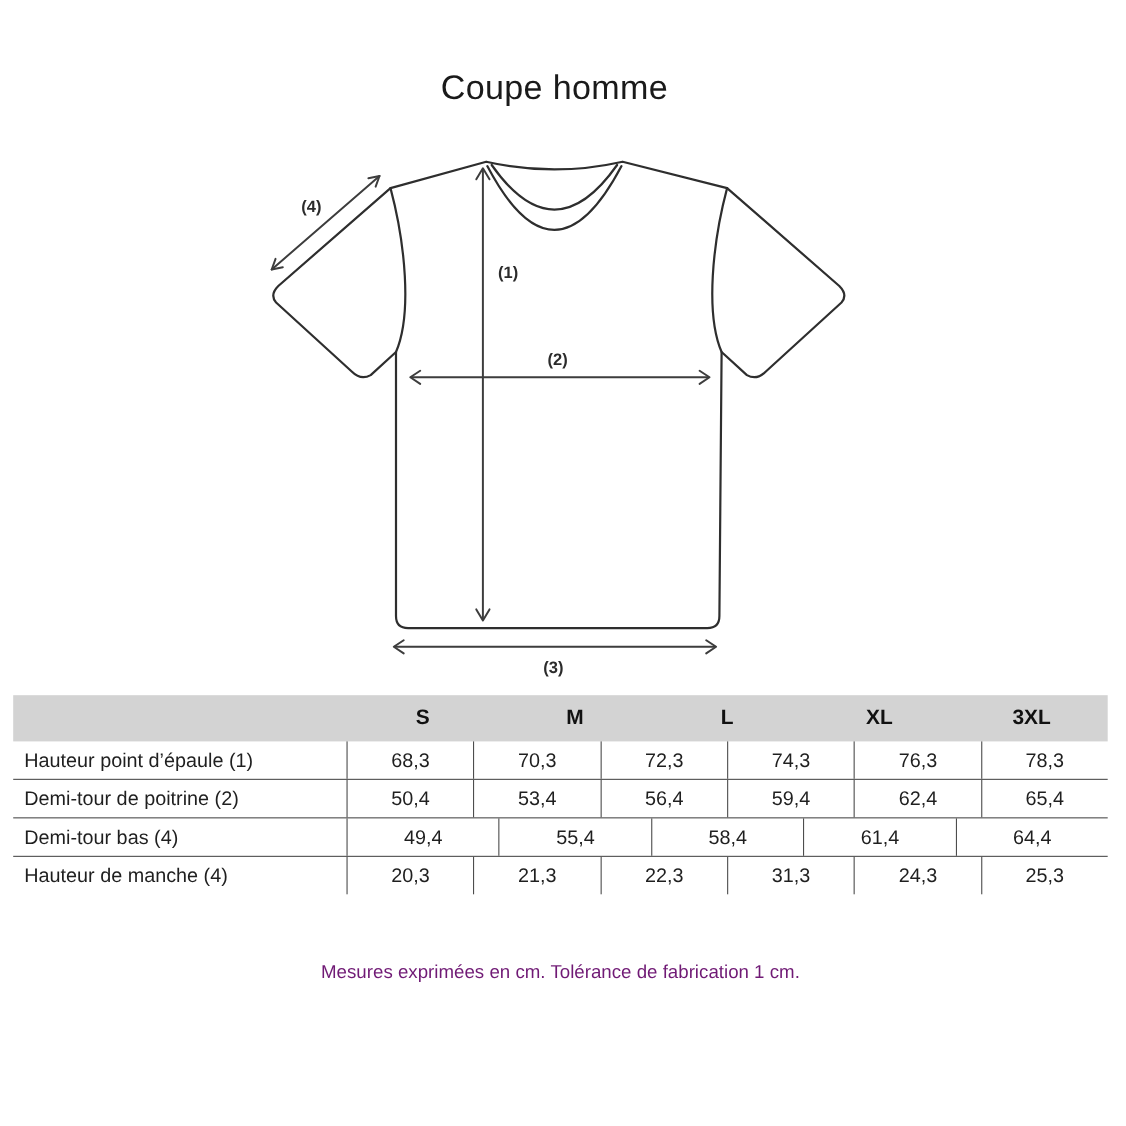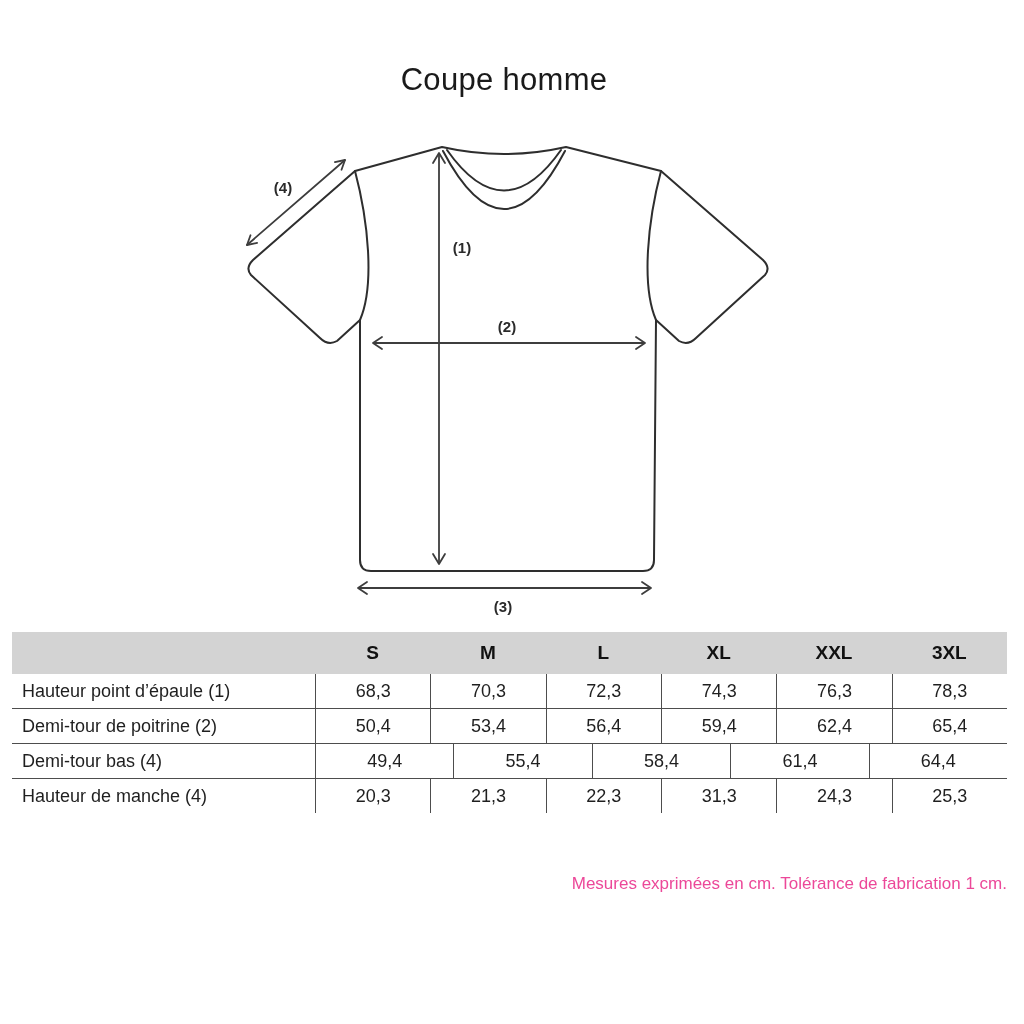--- a/index.html
+++ b/index.html
@@ -83,23 +83,23 @@
     display: flex;
     height: 34px;
   }
   .trow + .trow { border-top: 1.5px solid #4d4d4d; }
   .trow .data-col { border-left: 1.5px solid #4d4d4d; }
 
   .footnote {
     position: absolute;
     left: 12px; top: 874px;
     width: 995px;
-    text-align: right;
+    text-align: center;
     font-size: 17px;
-    color: #ec4899;
+    color: #701a75;
   }
 </style>
 </head>
 <body>
 
 <div class="page">
 
   <h1 class="title">Coupe homme</h1>
 
   <svg class="diagram" viewBox="0 90 1024 530" aria-hidden="true">
@@ -163,21 +163,20 @@
     <text class="mlabel" x="283" y="193">(4)</text>
   </svg>
 
   <div class="size-table">
     <div class="thead">
       <div class="cell label-col"></div>
       <div class="cell data-col">S</div>
       <div class="cell data-col">M</div>
       <div class="cell data-col">L</div>
       <div class="cell data-col">XL</div>
-      <div class="cell data-col">XXL</div>
       <div class="cell data-col">3XL</div>
     </div>
 
     <div class="trow">
       <div class="cell label-col">Hauteur point d’épaule (1)</div>
       <div class="cell data-col">68,3</div>
       <div class="cell data-col">70,3</div>
       <div class="cell data-col">72,3</div>
       <div class="cell data-col">74,3</div>
       <div class="cell data-col">76,3</div>

